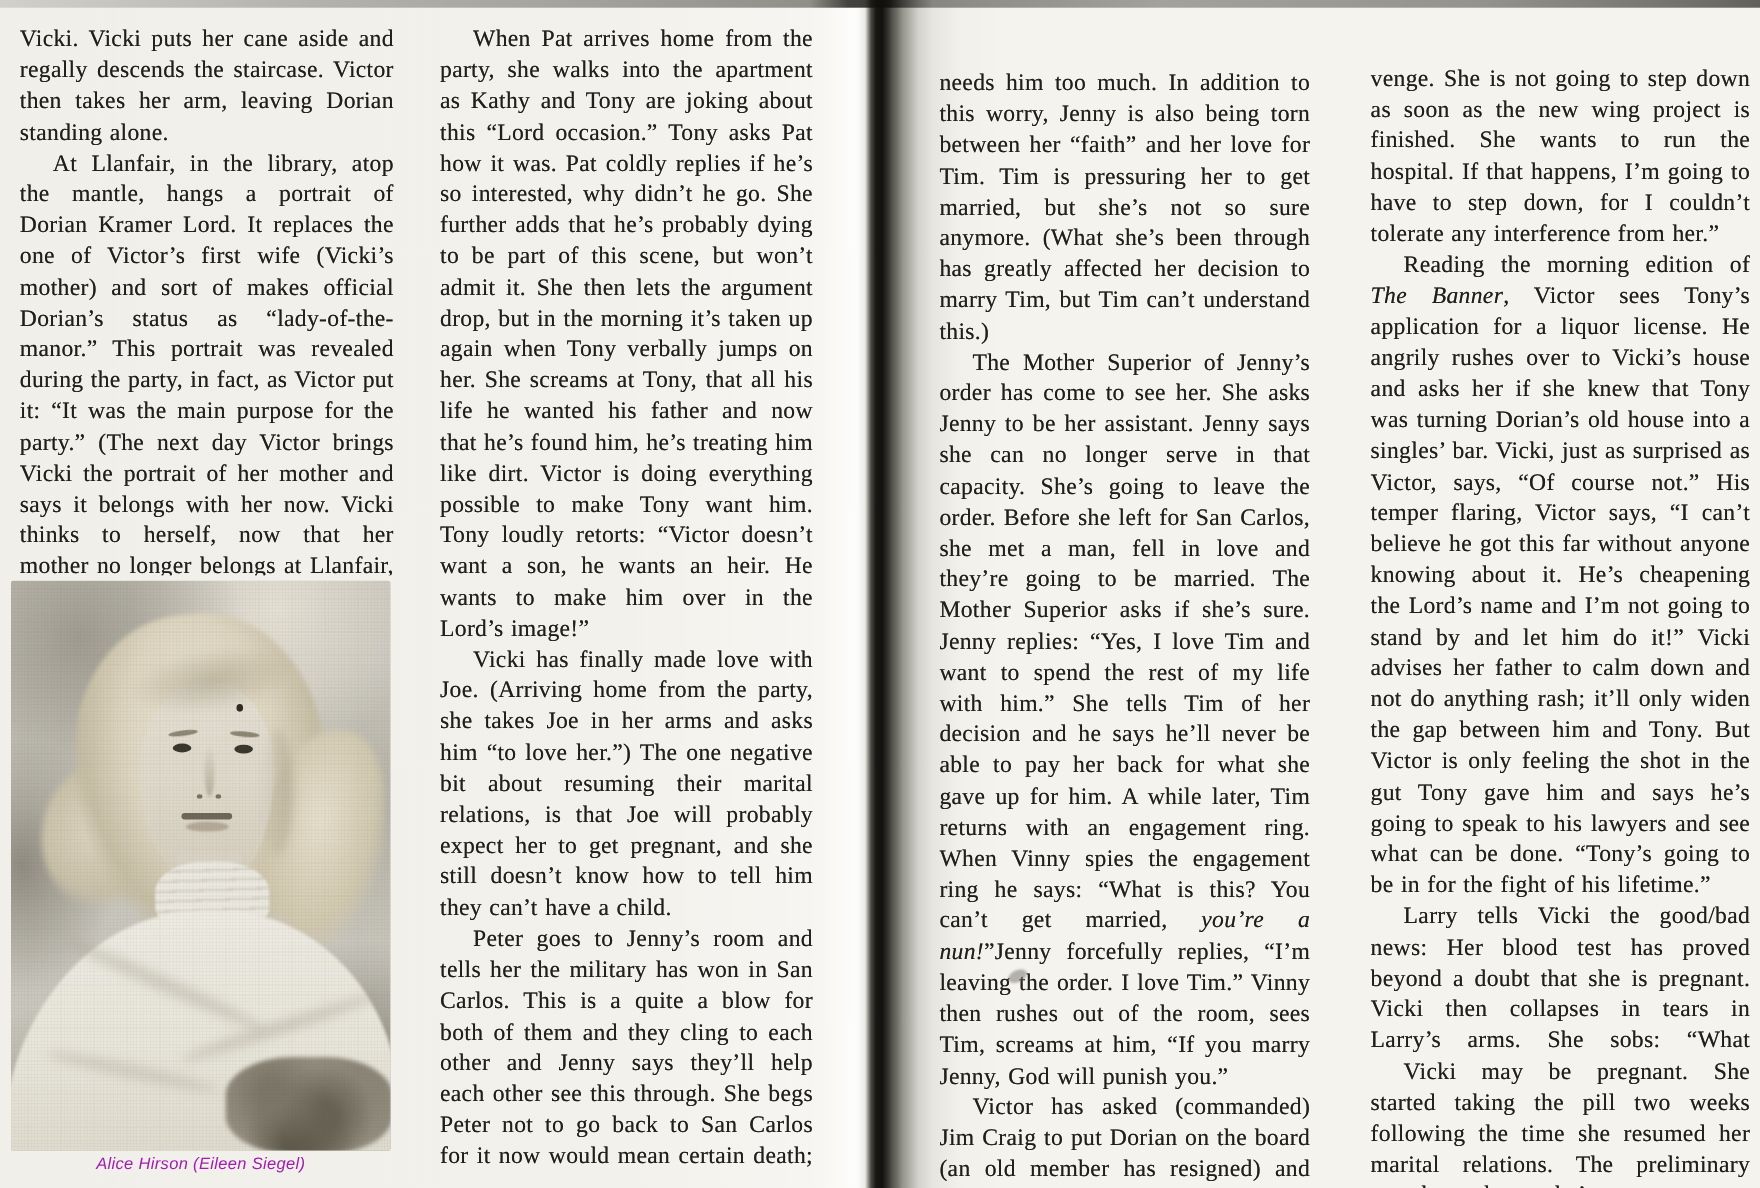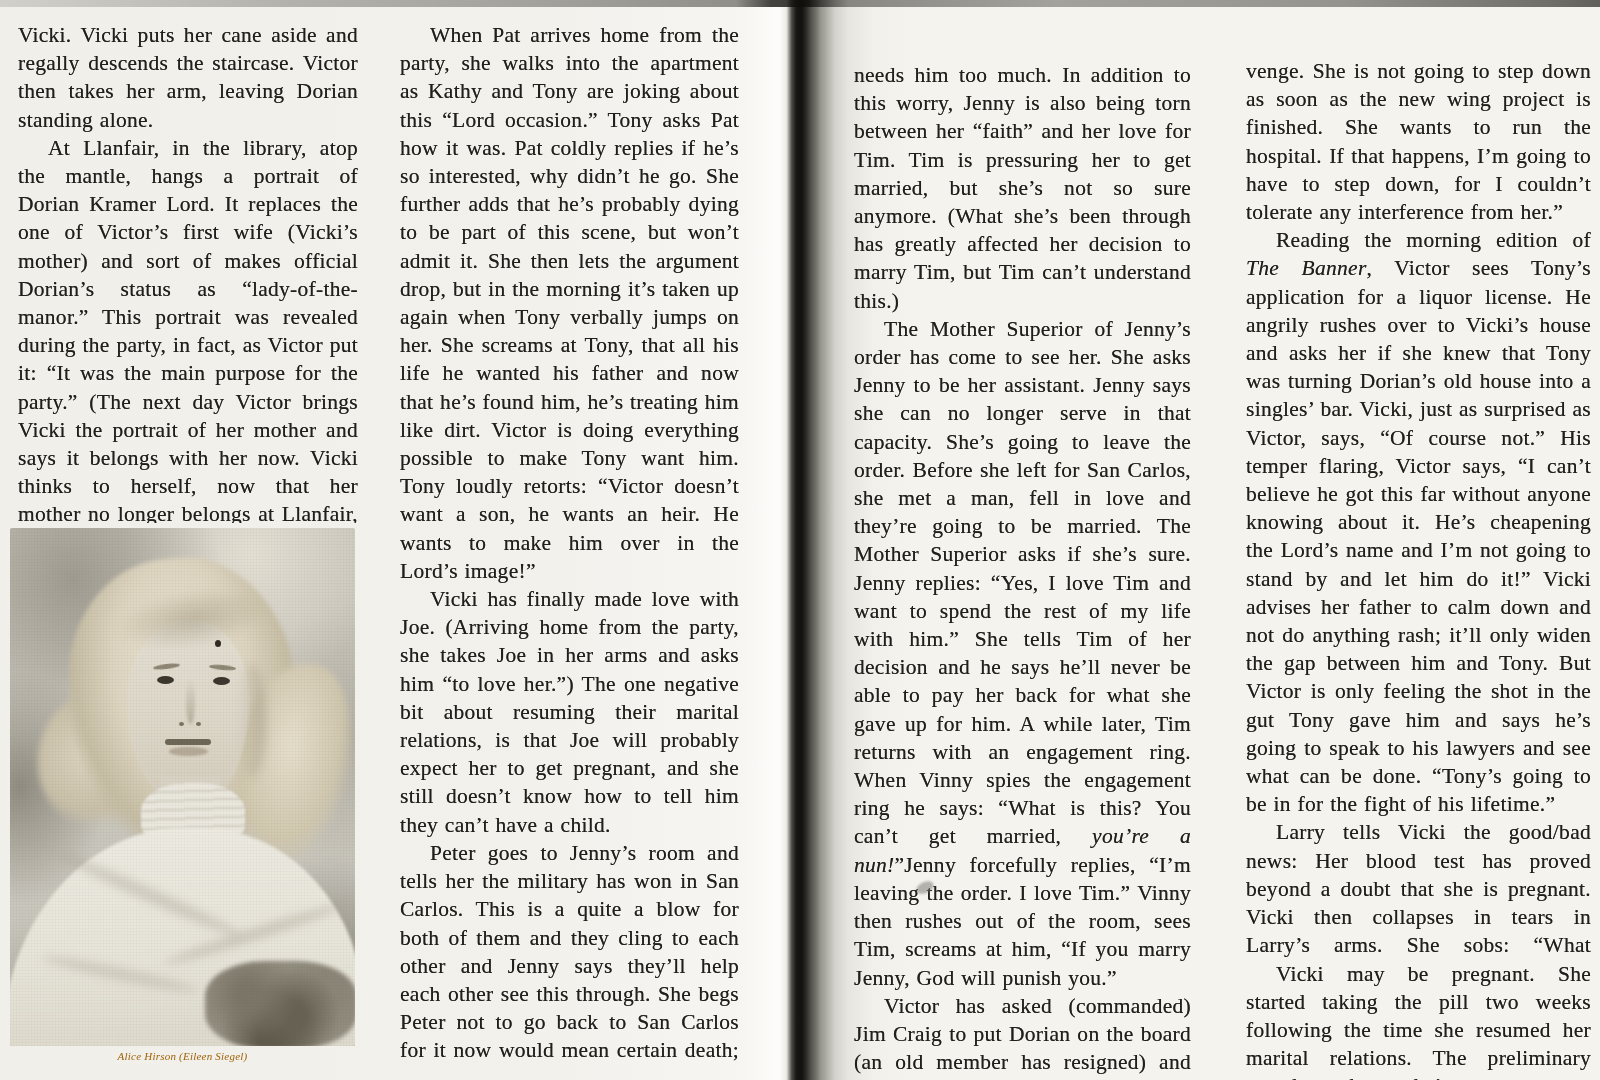--- a/index.html
+++ b/index.html
@@ -91,22 +91,22 @@
       radial-gradient(circle at 28% 38%, #7b7668 9%, transparent 40%),
       radial-gradient(circle at 58% 62%, #686254 13%, transparent 45%),
       radial-gradient(circle at 82% 28%, #8a8577 10%, transparent 40%),
       radial-gradient(circle at 44% 82%, #5c5748 13%, transparent 45%),
       #948f81;}
   .ph-speck{left:205px;top:112px;width:6px;height:7px;background:#2e2a23;border-radius:50%;}
   .ph-grain{inset:0;opacity:.5;background-image:
     repeating-linear-gradient(0deg, rgba(88,84,74,.07) 0 1px, transparent 1px 3px),
     repeating-linear-gradient(90deg, rgba(88,84,74,.07) 0 1px, transparent 1px 3px);}
   .caption{position:absolute;left:10px;top:1050px;width:345px;text-align:center;
-    font-family:Liberation Serif, serif;font-style:italic;
-    font-size:11px;color:#a16207;letter-spacing:.02em;}
+    font-family:Liberation Sans, sans-serif;font-style:italic;
+    font-size:15px;color:#a21caf;letter-spacing:.02em;}
   .smudge{position:absolute;left:916px;top:882px;width:18px;height:11px;
     background:rgba(125,122,115,.55);border-radius:50%;transform:rotate(-25deg);filter:blur(1px);}
 </style>
 </head>
 <body>
 
 <div class="scan">
   <div class="page-left"></div>
   <div class="page-right"></div>
   <div class="gutter"></div>

